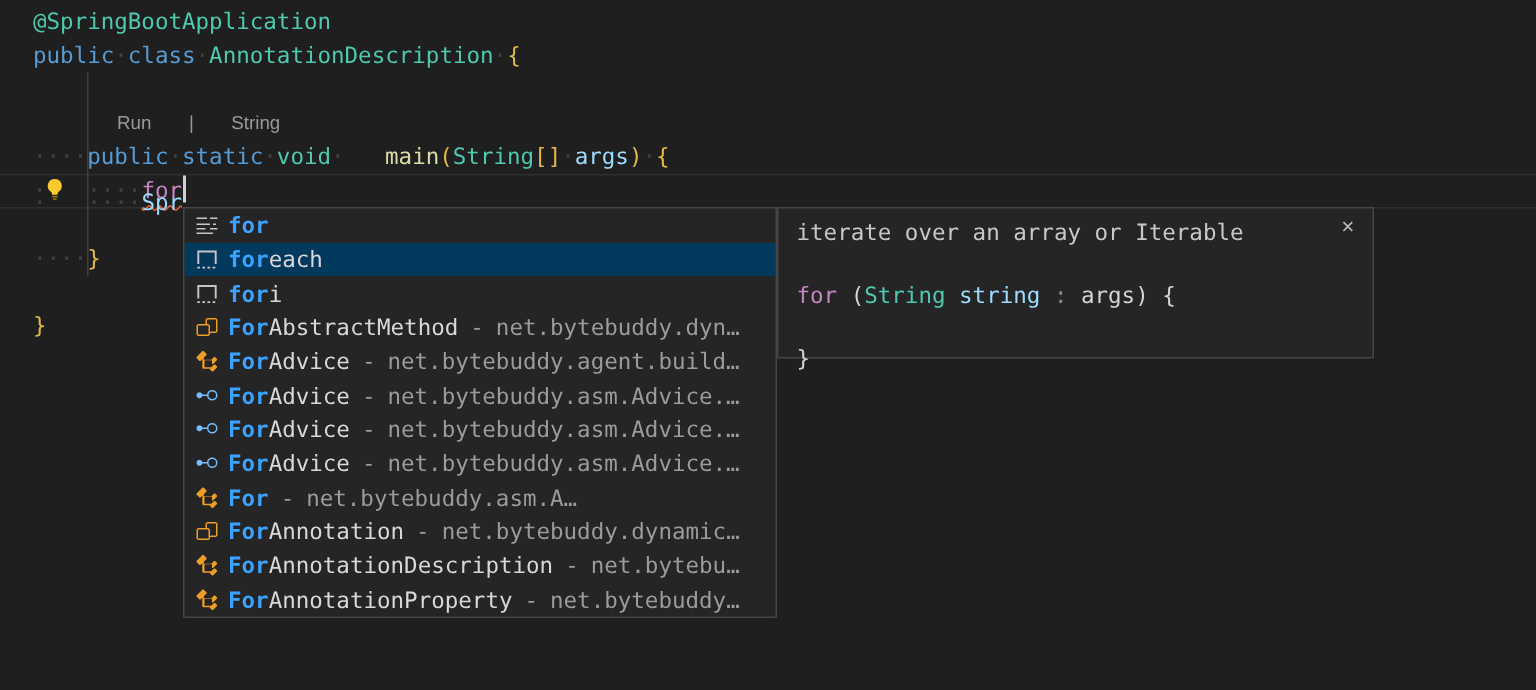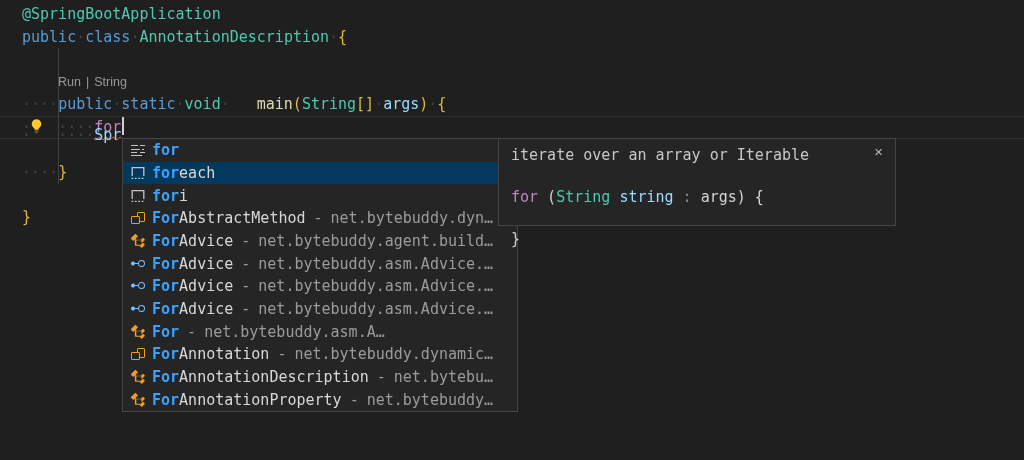--- a/index.html
+++ b/index.html
@@ -10,36 +10,36 @@
   .tk-kw{color:var(--kw);} .tk-type{color:var(--type);} .tk-fn{color:var(--fn);margin-left:27px;}
   .tk-br{color:var(--br);} .tk-param{color:var(--param);} .tk-ctrl{color:var(--ctrl);}
   .tk-plain{color:var(--plain);} .tk-punct{color:var(--punct);} .tk-ws{color:var(--ws);}
   .squiggle{text-decoration:underline wavy;text-decoration-color:var(--squiggle);text-decoration-thickness:1px;text-underline-offset:4px;}
   .cursor{display:inline-block;width:1.5px;height:18px;background:var(--cursor);vertical-align:-3px;margin-left:1px;}
   #cur-line{position:absolute;left:0;top:116px;width:1024px;height:22.6px;border-top:1px solid var(--line_border);border-bottom:1px solid var(--line_border);box-sizing:border-box;}
   #indent-guide{position:absolute;left:58px;top:48px;width:1px;height:136px;background:var(--guide);}
   #codelens{position:absolute;left:58px;top:70.8px;height:22.6px;line-height:22.6px;
             font-family:"Liberation Sans","DejaVu Sans",sans-serif;font-size:12.5px;color:var(--codelens);}
   #codelens .cl-sep{margin:0 5px;}
-  #codelens span{cursor:pointer;}
+  #codelens span{cursor:pointer;padding-left:20px;}
   #lightbulb{position:absolute;left:28px;top:117px;width:28px;height:20px;background:var(--editor_bg);}
   #lightbulb svg{width:17px;height:17px;margin-top:1px;}
   
   #suggest{position:absolute;left:122px;top:138px;width:396px;height:274px;box-sizing:border-box;
            background:var(--widget_bg);border:1px solid var(--widget_border);z-index:10;overflow:hidden;}
   .srow{height:22.667px;display:flex;align-items:center;padding-left:7px;white-space:pre;overflow:hidden;}
   .srow.selected{background:var(--selection_bg);}
   .srow .ic{width:16px;height:16px;flex:0 0 16px;margin-right:6px;}
   .srow .ic svg{width:16px;height:16px;display:block;}
   .match{color:var(--match_blue);font-weight:bold;}
   .rest{color:var(--label);}
   .sep,.detail{color:var(--detail_gray);}
   .sep{margin:0 8px;}
   
-  #docs{position:absolute;left:498px;top:138px;width:398px;height:88px;box-sizing:border-box;
+  #docs{position:absolute;left:518px;top:138px;width:398px;height:101px;box-sizing:border-box;
         background:var(--widget_bg);border:1px solid var(--widget_border);z-index:10;}
   #docs .dline{position:absolute;left:12px;height:21px;line-height:21px;white-space:pre;}
   #docs-desc{top:6px;color:var(--desc_text);}
   #docs-code{top:48px;}
   #docs-brace{top:90px;}
   #docs-close{position:absolute;top:4px;right:12px;color:#b9b9b9;font-size:15px;line-height:18px;cursor:pointer;
               font-family:"Liberation Sans","DejaVu Sans",sans-serif;}
 </style>
 </head>
 <body>

